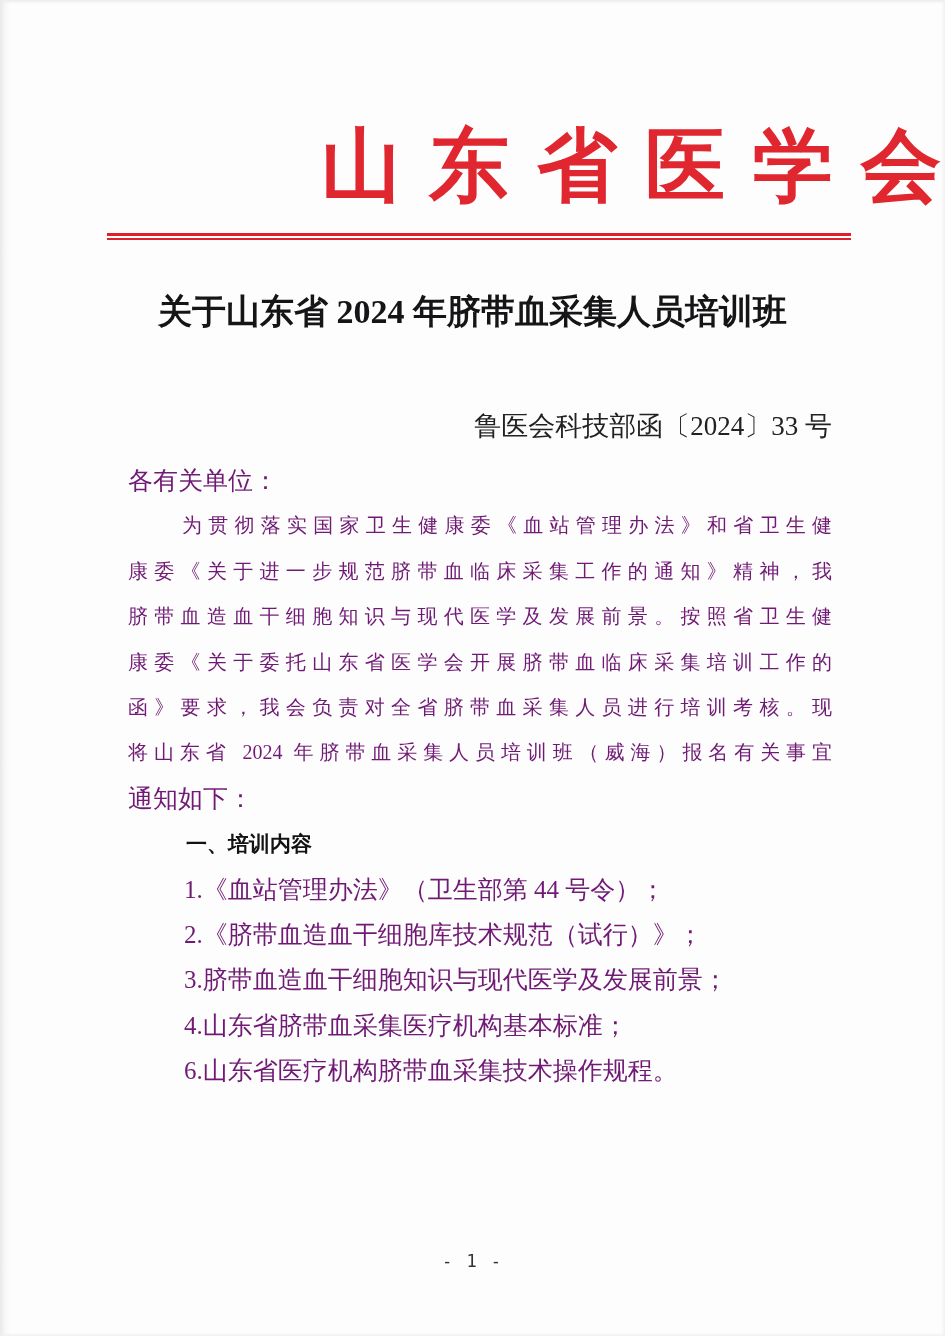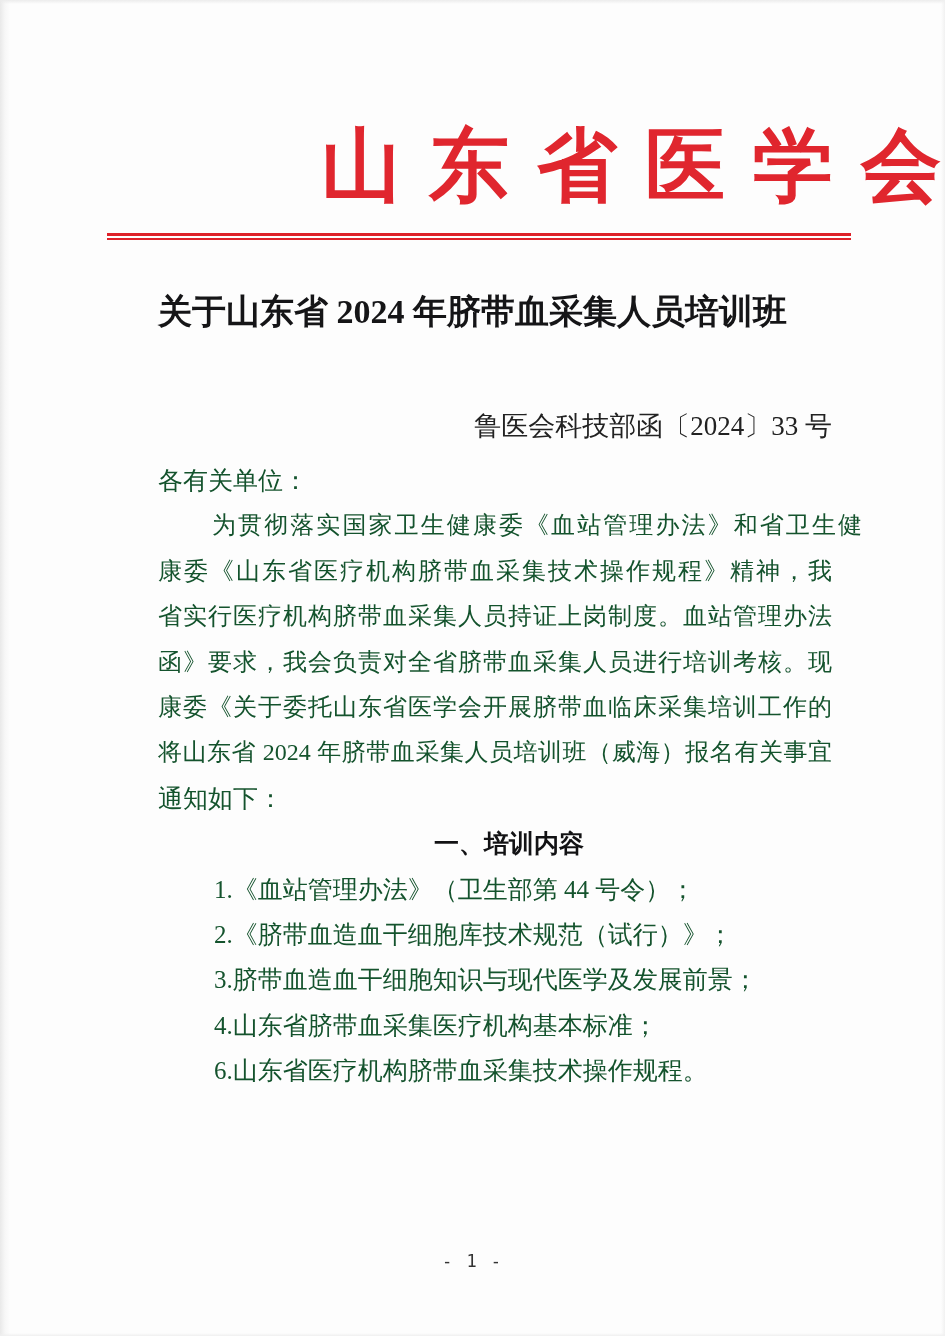--- a/index.html
+++ b/index.html
@@ -88,43 +88,41 @@
     position: absolute;
     left: 128px;
     top: 458px;
     width: 704px;
   }
   .body-line {
     font-size: 25px;
     line-height: 45.4px;
     height: 45.4px;
     white-space: nowrap;
-    color: #14532d;
-    margin-left: 30px;
+    color: #701a75;
   }
   .body-line.j {
-    font-size: 24px;
+    font-size: 20px;
     white-space: normal;
     text-align: justify;
     text-align-last: justify;
     overflow: hidden;
   }
   .body-line.indent { padding-left: 54px; }
   .body-line.j.indent { width: 650px; }
   .body-line.item { padding-left: 56px; }
   .section-heading {
     font-family: "Liberation Sans", sans-serif;
     font-weight: bold;
-    font-size: 25px;
+    font-size: 21px;
     line-height: 45.4px;
     height: 45.4px;
     padding-left: 58px;
     color: #121214;
     white-space: nowrap;
-    text-align: center;
   }
 
   .page-number {
     position: absolute;
     top: 1251px;
     left: 0;
     width: 945px;
     text-align: center;
     font-size: 17px;
     letter-spacing: 2px;
@@ -147,24 +145,24 @@
 <div class="doc-title">
   <div>关于山东省 2024 年脐带血采集人员培训班</div>
 </div>
 
 <div class="doc-number">鲁医会科技部函〔2024〕33 号</div>
 
 <div class="body-block">
   <div class="body-line">各有关单位：</div>
 
   <div class="body-line j indent">为贯彻落实国家卫生健康委《血站管理办法》和省卫生健</div>
-  <div class="body-line j">康委《山东省医疗机构脐带血采集技术操作规程》精神，我</div>
-  <div class="body-line j">省实行医疗机构脐带血采集人员持证上岗制度。血站管理办法</div>
+  <div class="body-line j">康委《关于进一步规范脐带血临床采集工作的通知》精神，我</div>
+  <div class="body-line j">脐带血造血干细胞知识与现代医学及发展前景。按照省卫生健</div>
+  <div class="body-line j">康委《关于委托山东省医学会开展脐带血临床采集培训工作的</div>
   <div class="body-line j">函》要求，我会负责对全省脐带血采集人员进行培训考核。现</div>
-  <div class="body-line j">康委《关于委托山东省医学会开展脐带血临床采集培训工作的</div>
   <div class="body-line j">将山东省 2024 年脐带血采集人员培训班（威海）报名有关事宜</div>
   <div class="body-line">通知如下：</div>
 
   <div class="section-heading">一、培训内容</div>
 
   <div class="body-line item">1.《血站管理办法》（卫生部第 44 号令）；</div>
   <div class="body-line item">2.《脐带血造血干细胞库技术规范（试行）》；</div>
   <div class="body-line item">3.脐带血造血干细胞知识与现代医学及发展前景；</div>
   <div class="body-line item">4.山东省脐带血采集医疗机构基本标准；</div>
   <div class="body-line item">6.山东省医疗机构脐带血采集技术操作规程。</div>

